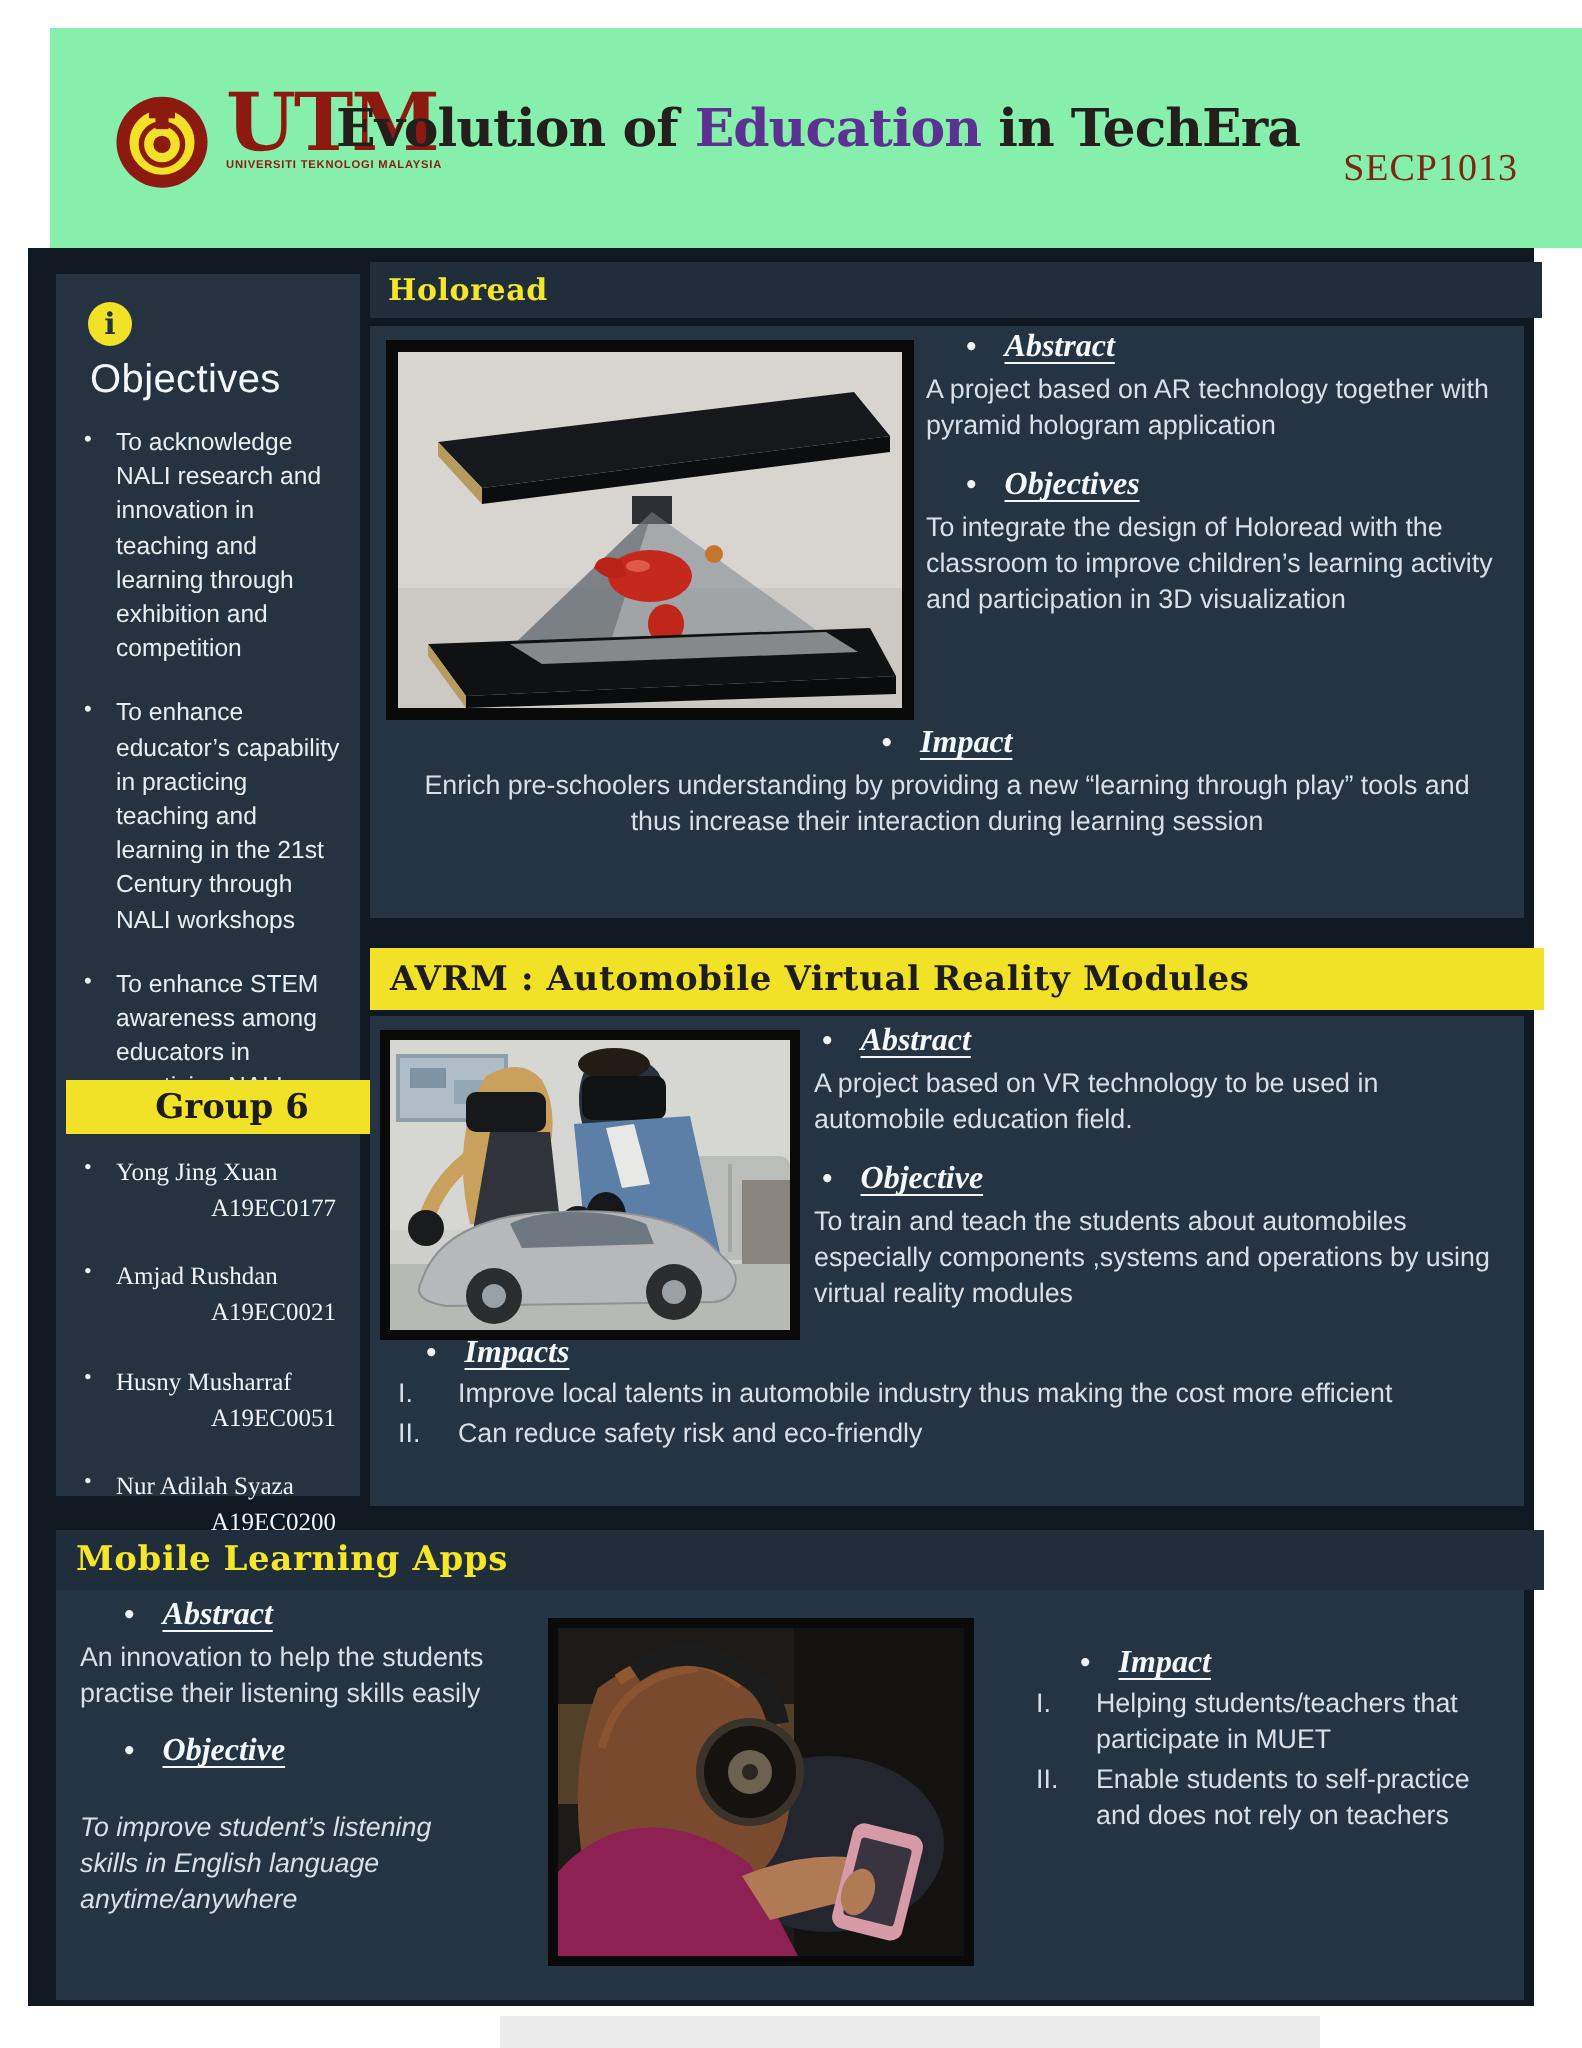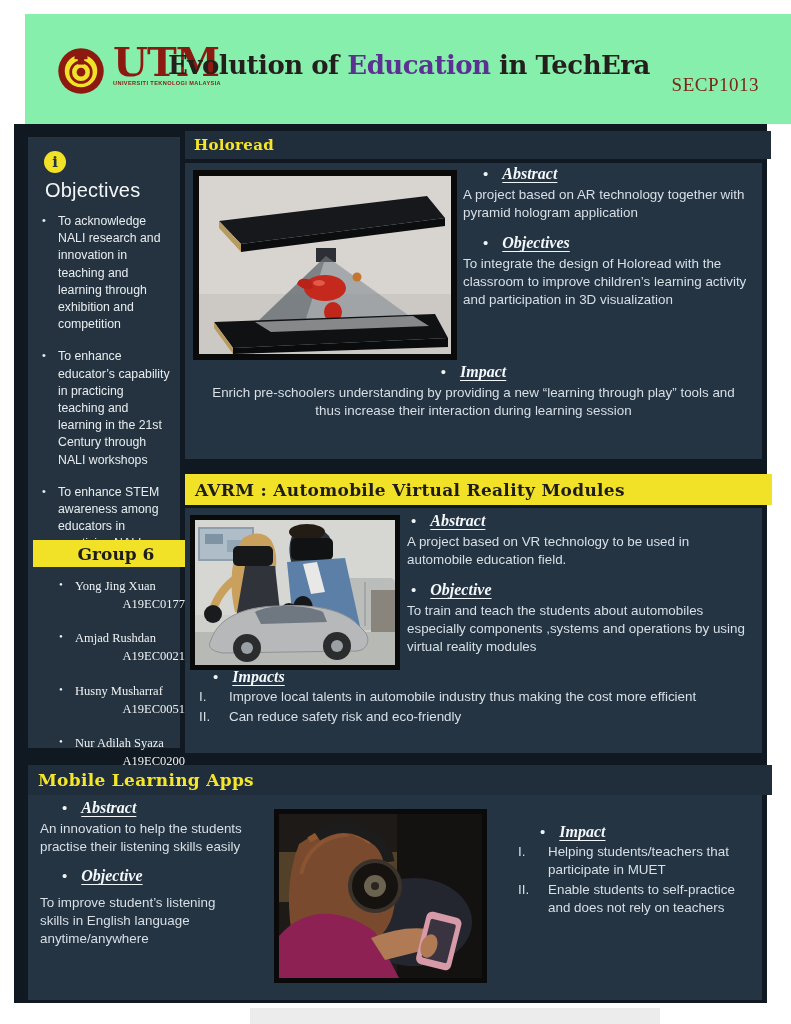--- a/index.html
+++ b/index.html
@@ -56,21 +56,21 @@
   .obj-item{
     position:relative;padding:0 8px 0 30px;margin-bottom:15px;
     font-size:12.3px;line-height:1.4;color:#e8edf0;
   }
   .obj-item::before{content:"•";position:absolute;left:14px;top:0;font-size:11px;color:#e8edf0;}
   .group-band{
     position:absolute;left:5px;top:403px;width:166px;height:27px;background:#f2e227;
     display:flex;align-items:center;justify-content:center;
     font-family:"DejaVu Serif", serif;font-weight:bold;font-size:17px;color:#1c1c1c;
   }
-  .member-list{position:absolute;left:0;top:440px;width:152px;padding-left:17px;}
+  .member-list{position:absolute;left:0;top:440px;width:152px;}
   .member{position:relative;padding:0 10px 0 30px;margin-bottom:16px;
     font-family:"Liberation Serif", serif;font-size:12.5px;line-height:1.45;color:#f0f3f5;}
   .member::before{content:"•";position:absolute;left:14px;top:0;font-size:11px;color:#f0f3f5;}
   .member .mid{display:block;text-align:right;padding-right:2px;}
 
   
   .sec-band-dark{
     position:absolute;background:#202d3a;display:flex;align-items:center;
     font-family:"DejaVu Serif", serif;font-weight:bold;color:#f5e62a;letter-spacing:.3px;
   }
@@ -257,21 +257,21 @@
       <div style="position:absolute;left:12px;top:2px;width:218px;">
         <div class="h-row" style="padding-left:22px;margin-top:2px;">
           <span class="h-bullet"></span>
           <span class="h-text">Abstract</span>
         </div>
         <div class="body-text" style="margin-top:3px;">An innovation to help the students practise their listening skills easily</div>
         <div class="h-row" style="padding-left:22px;margin-top:11px;">
           <span class="h-bullet"></span>
           <span class="h-text">Objective</span>
         </div>
-        <div class="body-text" style="margin-top:9px;width:180px;">To improve student’s listening skills in English language anytime/anywhere</div>
+        <div class="body-text" style="margin-top:20px;width:180px;font-style:italic;">To improve student’s listening skills in English language anytime/anywhere</div>
       </div>
       <div class="photo-frame" style="left:246px;top:14px;padding:5px;">
         <svg width="203" height="164" viewBox="0 0 203 164">
           <rect width="203" height="164" fill="#1d1a17"></rect>
           <rect y="38" width="203" height="50" fill="#6b5132" opacity="0.7"></rect>
           <rect x="118" width="85" height="164" fill="#141210"></rect>
           <ellipse cx="135" cy="108" rx="58" ry="44" fill="#23262e"></ellipse>
           <path d="M20,30 q40,-30 80,0 q18,20 16,56 q-2,34 -30,46 l-70,4 q-14,-60 4,-106 Z" fill="#7a4a2e"></path>
           <path d="M30,26 q32,-22 62,2" stroke="#91582f" stroke-width="6" fill="none"></path>
           <path d="M22,60 q8,-36 48,-40" stroke="#8a5433" stroke-width="4" fill="none"></path>

